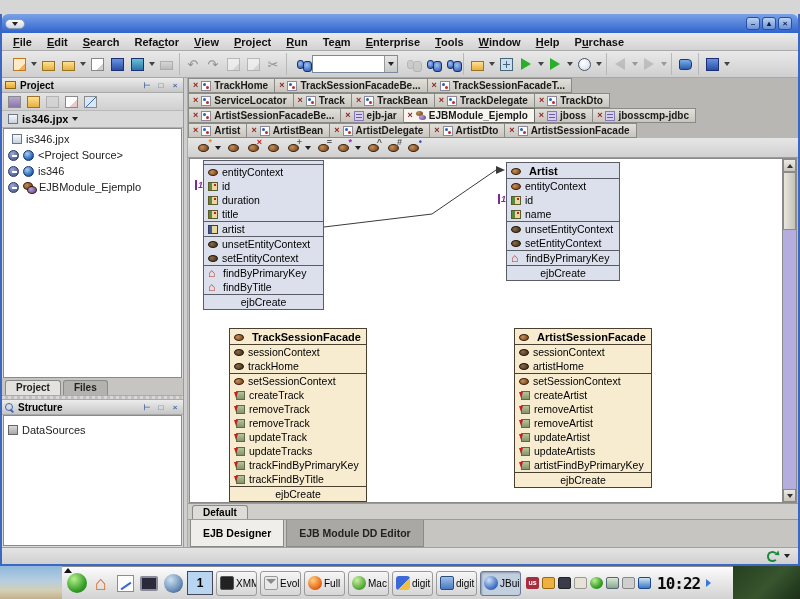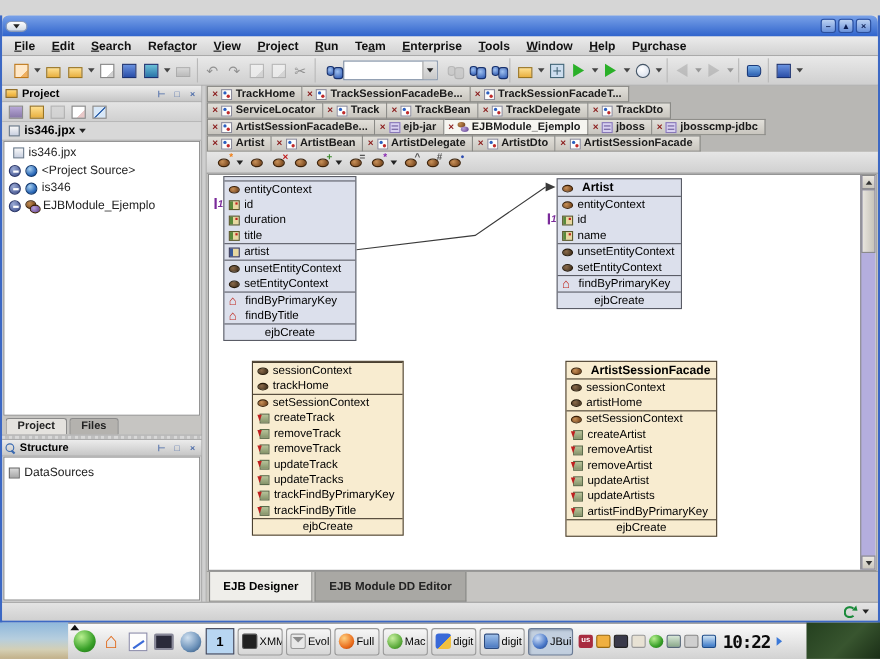--- a/index.html
+++ b/index.html
@@ -733,20 +733,24 @@
                     <span>findByPrimaryKey</span>
                   </div>
                 </div>
                 <div class="sec">
                   <div class="erow center">
                     <span>ejbCreate</span>
                   </div>
                 </div>
               </div>
               <div class="ebox session" style="left: 39px; top: 169px; width: 138px;">
+                <div class="titlerow">
+                  <span class="ic ic-bean"></span>
+                  <span>TrackSessionFacade</span>
+                </div>
                 <div class="sec">
                   <div class="erow">
                     <span class="ic ic-bean-dark"></span>
                     <span>sessionContext</span>
                   </div>
                   <div class="erow">
                     <span class="ic ic-bean-dark"></span>
                     <span>trackHome</span>
                   </div>
                 </div>
@@ -846,20 +850,23 @@
             <div class="sb-btn" style="top:0">
                 <span class="t-up"></span>
               </div>
             <div id="vsb-thumb"></div>
             <div class="sb-btn" style="bottom:0">
                 <span class="tri-d"></span>
               </div>
           </div>
         </div>
 
+        <div id="default-row">
+          <div class="dtab">Default</div>
+        </div>
         <div id="view-tabs">
             <div class="vtab active">EJB Designer</div>
             <div class="vtab inactive">EJB Module DD Editor</div>
           </div>
       </div>
     </div>
 
     <div id="statusbar">
       <span class="recycle"></span>
       <span class="tri-d"></span>

